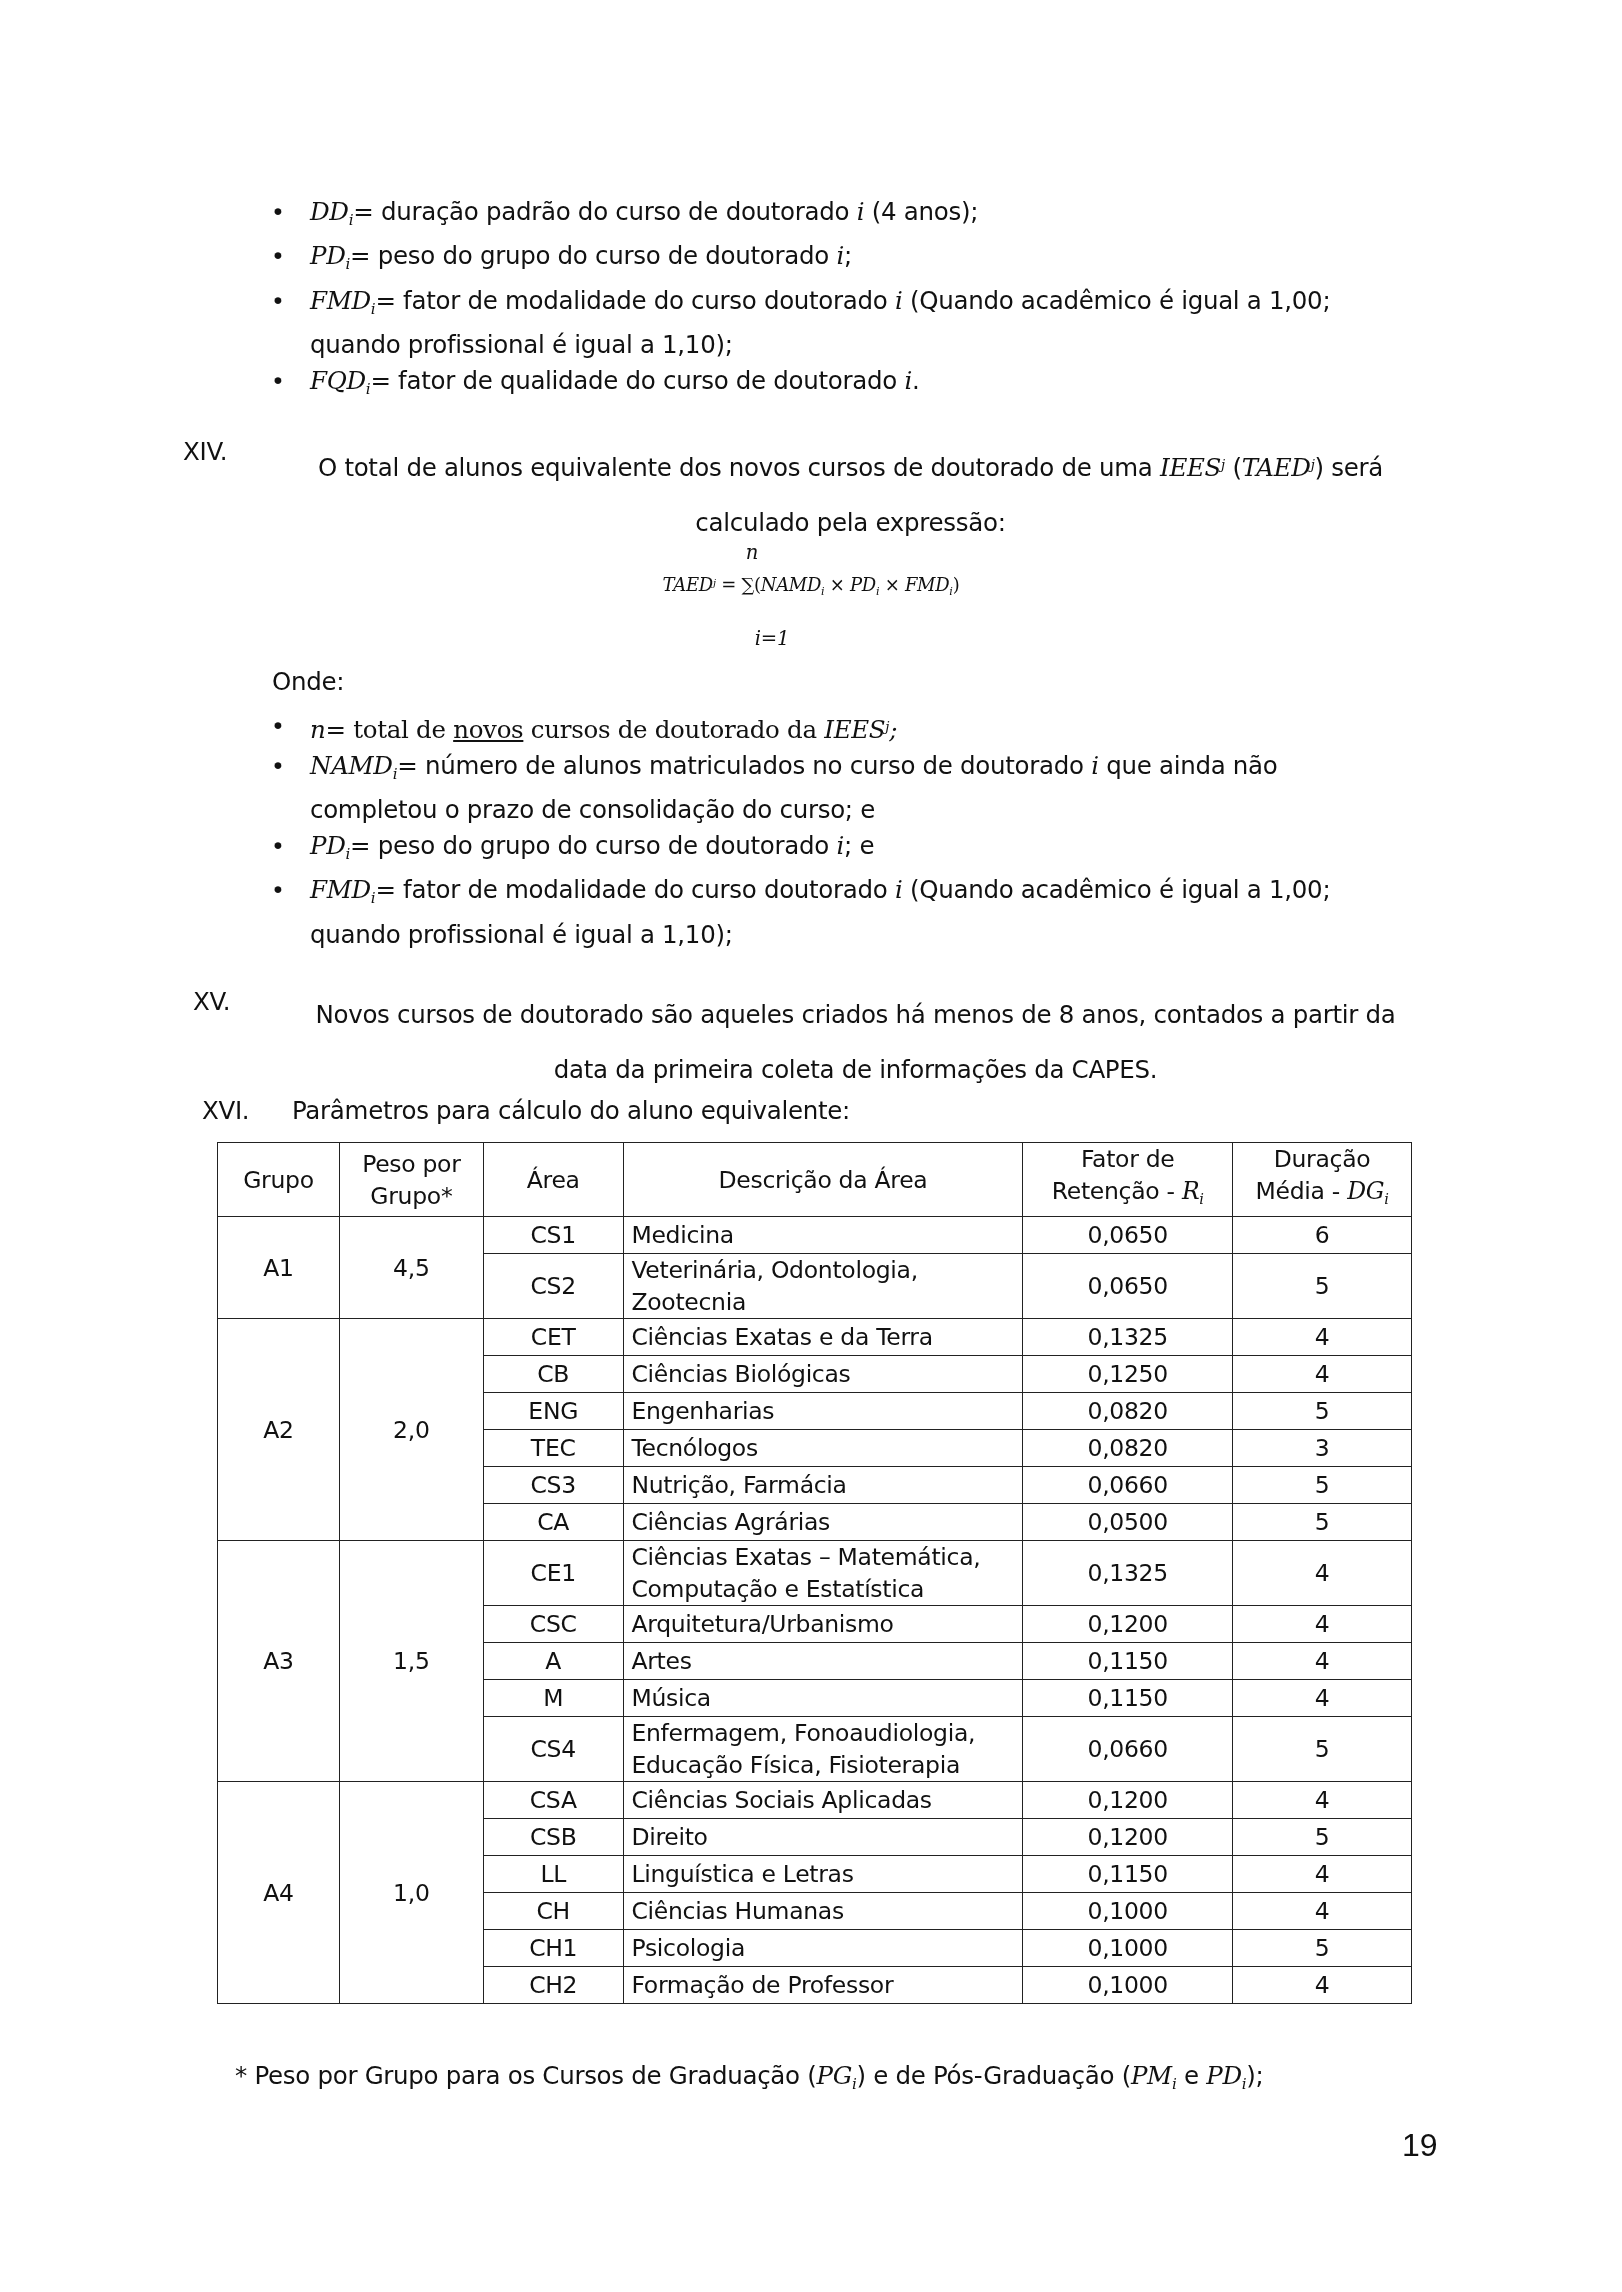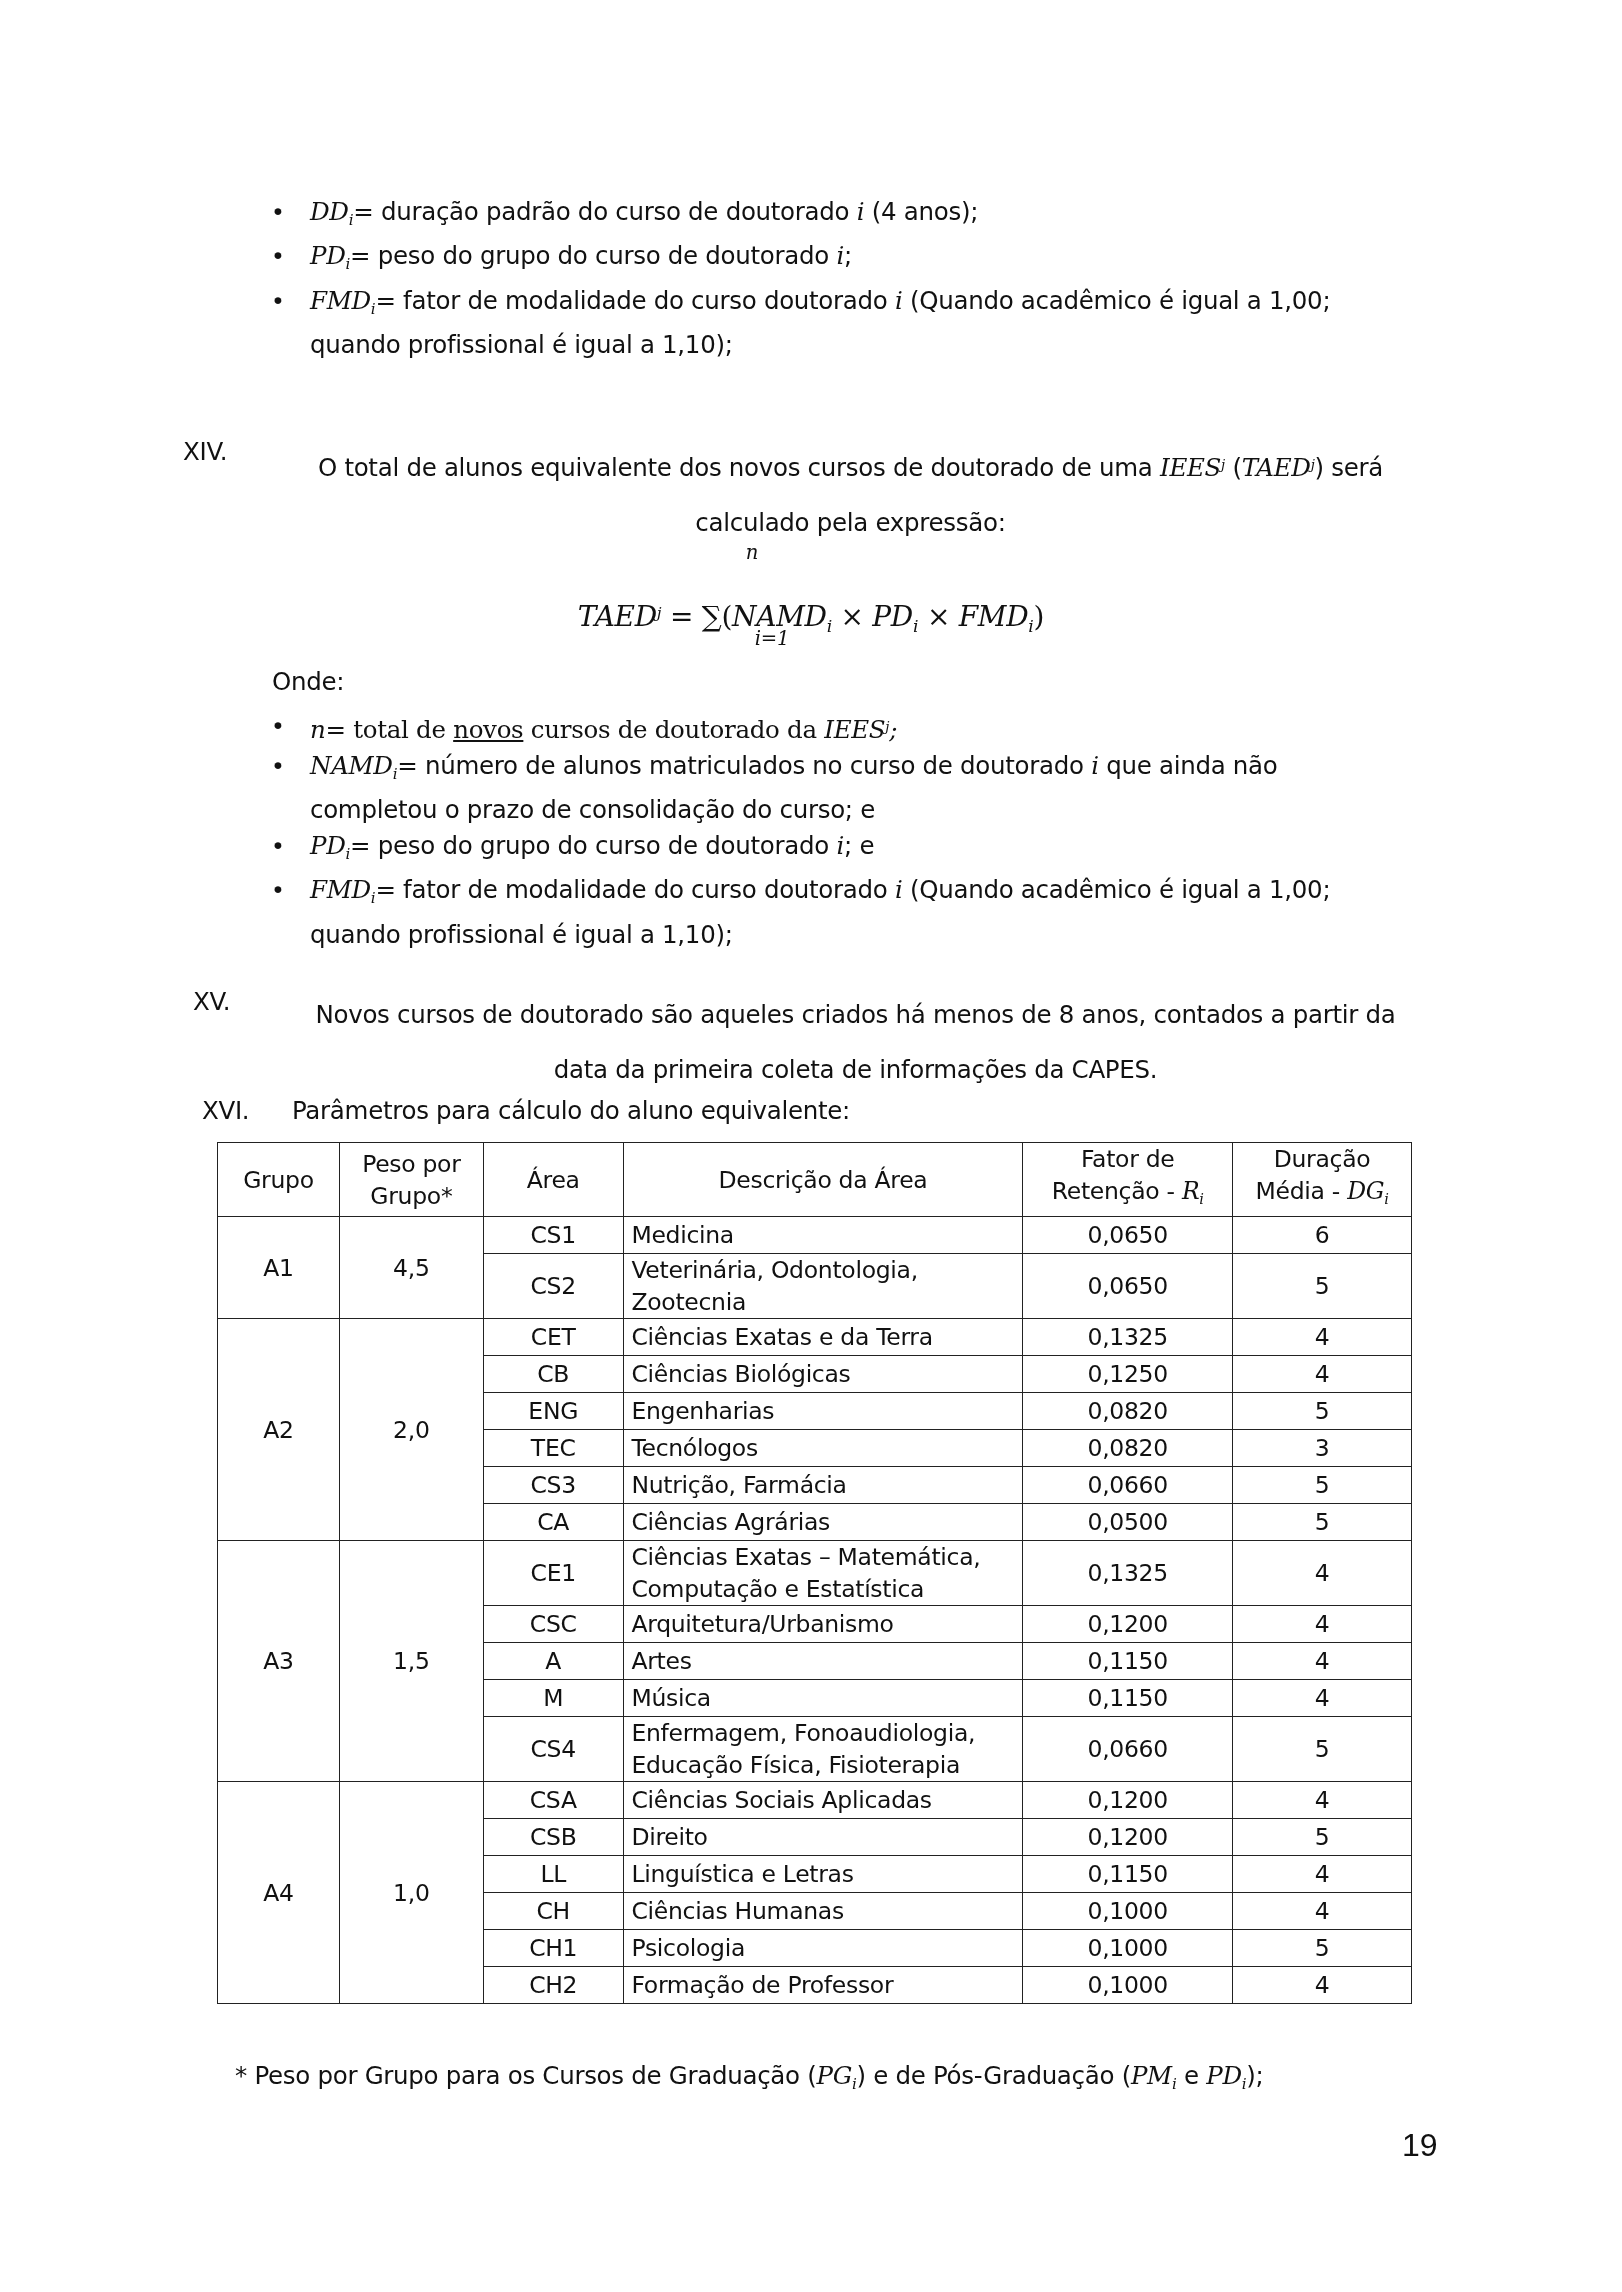--- a/index.html
+++ b/index.html
@@ -29,30 +29,31 @@
 </style>
 </head>
 <body>
 
 <div class="page">
 
   <ul class="bullets txt" style="left:271px; top:194px; width:1108px;">
     <li><span class="math">DD</span><span class="math sub">i</span><span>= duração padrão do curso de doutorado </span><span class="math">i</span><span> (4 anos);</span></li>
     <li><span class="math">PD</span><span class="math sub">i</span><span>= peso do grupo do curso de doutorado </span><span class="math">i</span><span>;</span></li>
     <li><span class="math">FMD</span><span class="math sub">i</span><span>= fator de modalidade do curso doutorado </span><span class="math">i</span><span> (Quando acadêmico é igual a 1,00; quando profissional é igual a 1,10);</span></li>
+    <li><span class="math">FQD</span><span class="math sub">i</span><span>= fator de qualidade do curso de doutorado </span><span class="math">i</span><span>.</span></li>
   </ul>
 
   <div class="roman txt" style="left:183px; top:437px;">XIV.</div>
   <div class="para txt" style="left:292px; top:437px; width:1117px; line-height:55px;">
     <span>O total de alunos equivalente dos novos cursos de doutorado de uma </span><span class="math">IEES</span><span class="sup math">j</span><span> (</span><span class="math">TAED</span><span class="sup math">j</span><span>)  será</span><br>
     <span>calculado pela expressão:</span>
   </div>
 
   <div class="formula txt" style="top:541px; left:-59px; font-size:19.6px;"><span class="math">n</span></div>
-  <div class="formula txt" style="top:600px; font-size:28px;">
+  <div class="formula txt" style="top:574px; font-size:18px;">
     <span class="math">TAED</span><span class="sup math">j</span><span class="mathn"> = ∑(</span><span class="math">NAMD</span><span class="math sub">i</span><span class="mathn"> × </span><span class="math">PD</span><span class="math sub">i</span><span class="mathn"> × </span><span class="math">FMD</span><span class="math sub">i</span><span class="mathn">)</span>
   </div>
   <div class="formula txt" style="top:627px; left:-39px; font-size:19.6px;"><span class="math">i=1</span></div>
 
   <div class="para txt" style="left:272px; top:667px;">Onde:</div>
   <ul class="bullets txt" style="left:271px; top:708px; width:1108px;">
     <li><span class="math">n</span><span class="mathn">= total de </span><span class="mathn u">novos</span><span class="mathn"> cursos de doutorado da </span><span class="math">IEES</span><span class="sup math">j</span><span class="math">;</span></li>
     <li><span class="math">NAMD</span><span class="math sub">i</span><span>= número de alunos matriculados no curso de doutorado </span><span class="math">i</span><span> que ainda não completou o prazo de consolidação do curso; e</span></li>
     <li><span class="math">PD</span><span class="math sub">i</span><span>= peso do grupo do curso de doutorado </span><span class="math">i</span><span>; e</span></li>
     <li><span class="math">FMD</span><span class="math sub">i</span><span>= fator de modalidade do curso doutorado </span><span class="math">i</span><span> (Quando acadêmico é igual a 1,00; quando profissional é igual a 1,10);</span></li>

